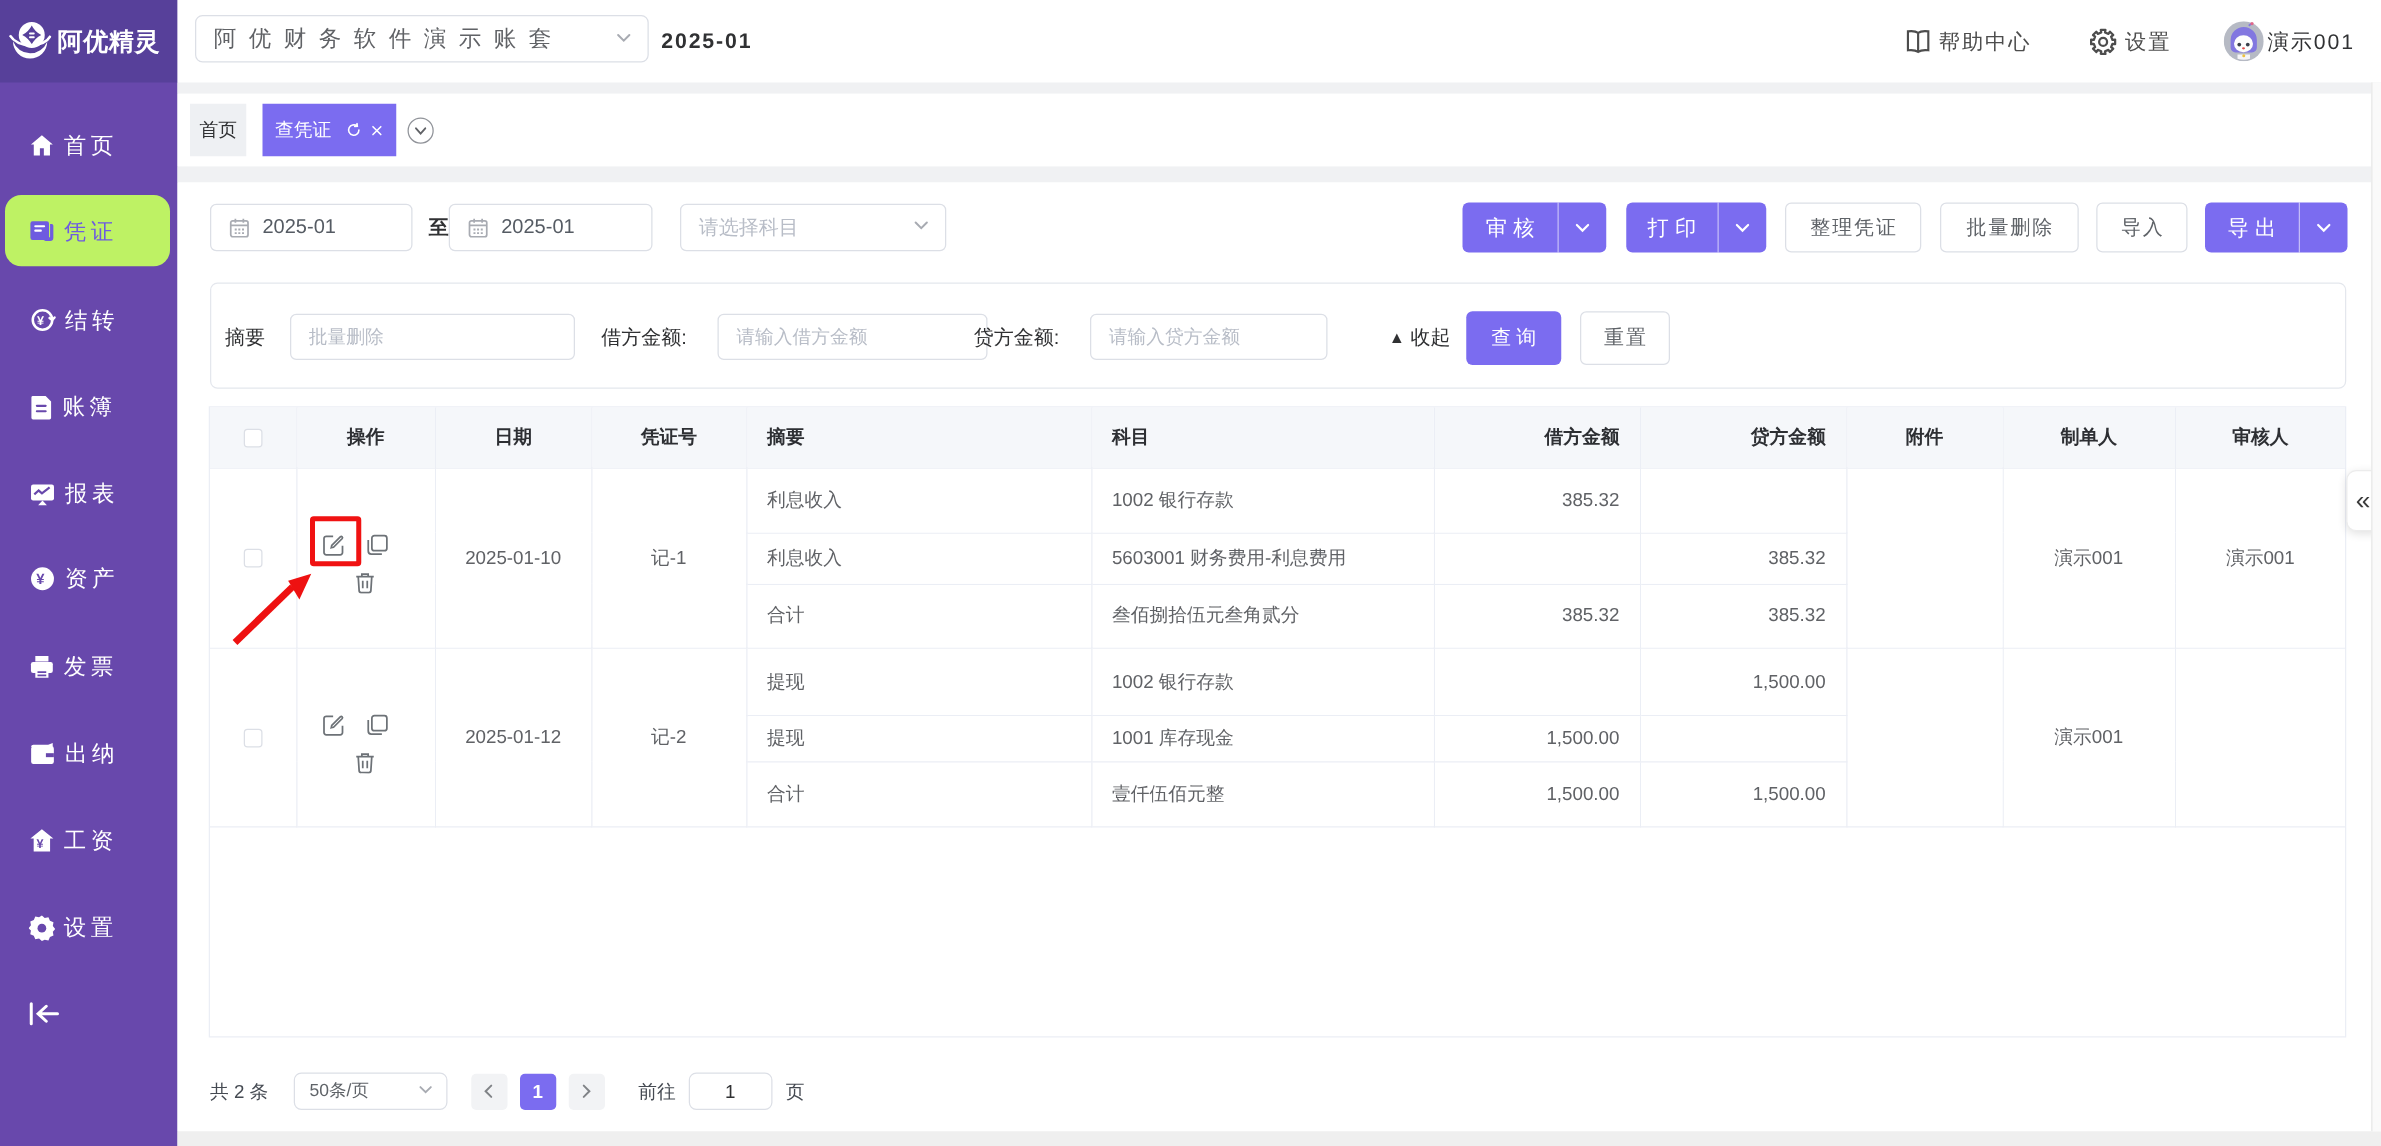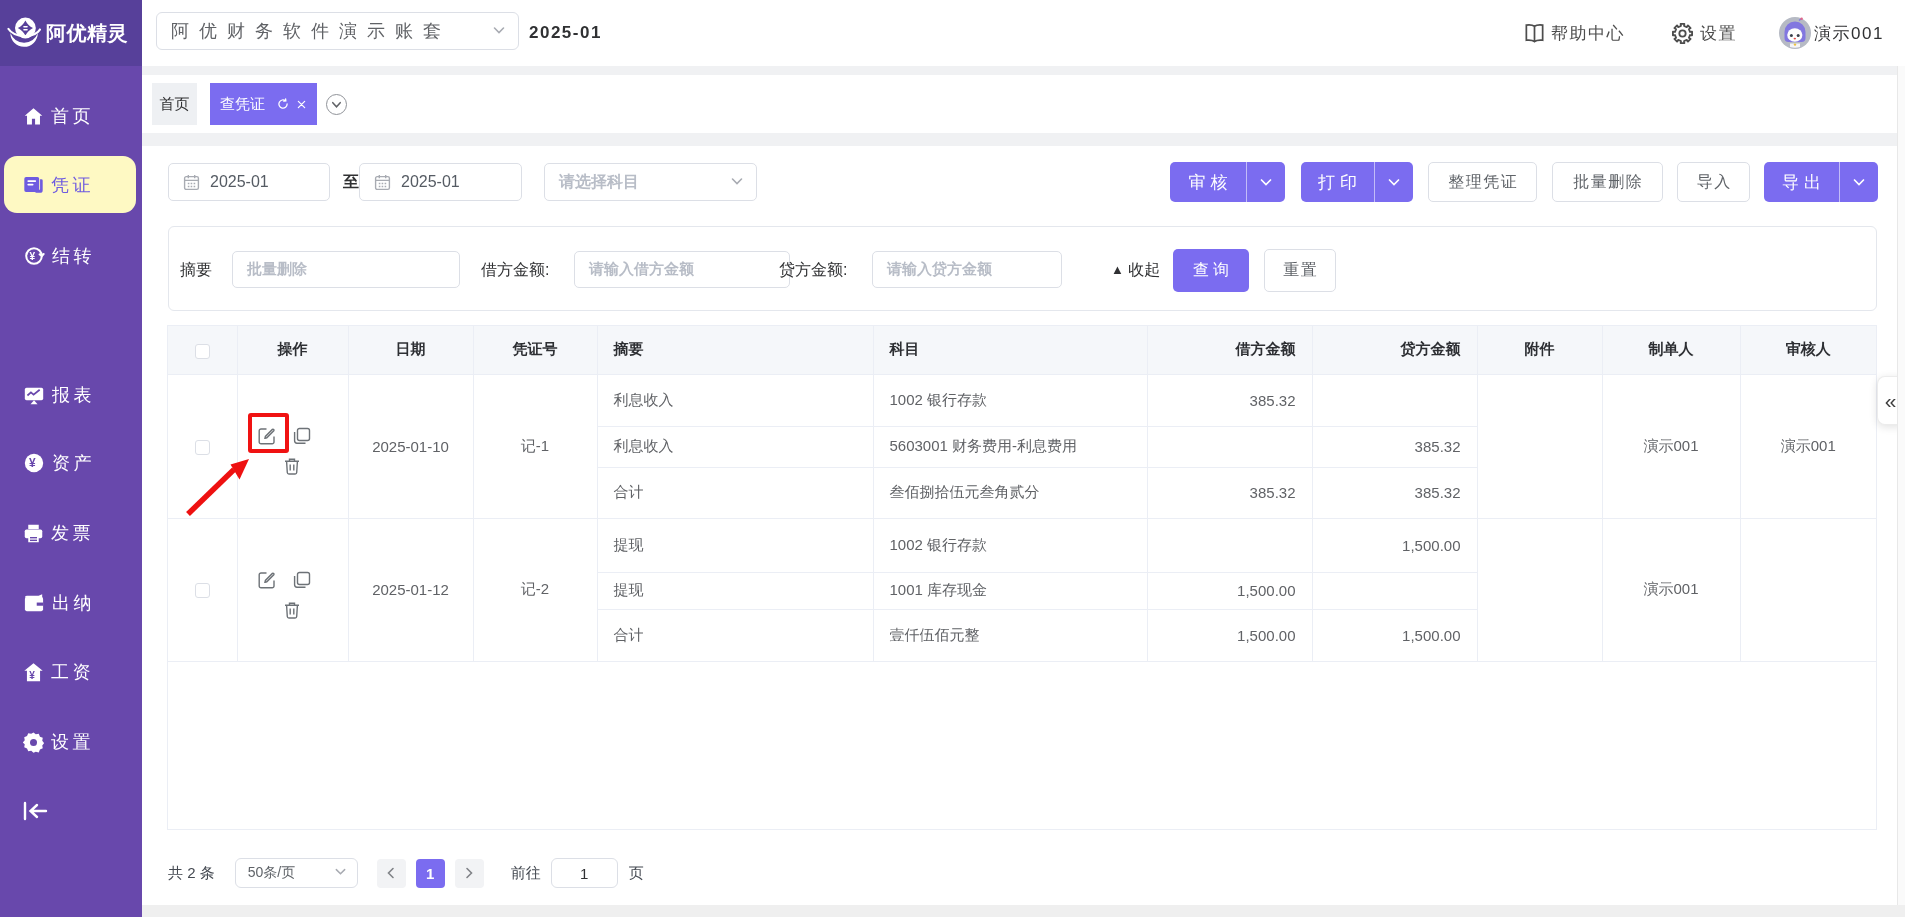--- a/index.html
+++ b/index.html
@@ -7,21 +7,21 @@
 body { font-family:"Liberation Sans", sans-serif; color:#303133; background:#fff; }
 #root { position:relative; width:1905px; height:917px; }
 .abs { position:absolute; }
 
 
 #sidebar { left:0; top:0; width:142px; height:917px; background:#6848ac; }
 #logo { left:0; top:0; width:142px; height:66px; background:#57409a; display:flex; align-items:center;font-family:Liberation Mono, monospace; }
 #logo .ltxt { color:#fff; font-size:20px; font-weight:bold; letter-spacing:0.5px; }
 .mi { position:absolute; left:0; width:142px; height:58px; display:flex; align-items:center; justify-content:flex-start; padding-left:23px; color:#fff; font-size:18px; letter-spacing:3.5px; }
 .mi svg { margin-right:7px; flex:none; }
-.mi.active { left:4px; width:132px; background:#fef9c3; border-radius:13px; color:#6e5be0; padding-left:19px; }
+.mi.active { left:4px; width:132px; background:#bef264; border-radius:13px; color:#6e5be0; padding-left:19px; }
 
 
 #topbar { left:142px; top:0; width:1763px; height:66px; background:#fff; }
 .selbox { position:absolute; border:1px solid #dcdfe6; border-radius:6px; background:#fff; display:flex; align-items:center; color:#606266; }
 #acctsel { left:156px; top:12px; width:363px; height:38px; font-size:18px; letter-spacing:10px; padding:0 12px 0 14px; }
 #acctsel .cv { margin-left:auto; letter-spacing:0; }
 #period { left:529px; top:0; height:66px; display:flex; align-items:center; font-size:17px; color:#303133; font-weight:bold; }
 .tb-item { position:absolute; top:0; height:66px; display:flex; align-items:center; color:#4d4d4d; font-size:17px; letter-spacing:1.5px; }
 #avatar-name { color:#303133; }
 
@@ -30,21 +30,21 @@
 
 
 #tabrow { left:142px; top:75px; width:1763px; height:58px; background:#fff; }
 .tab { position:absolute; top:83px; height:42px; display:flex; align-items:center; justify-content:center; font-size:15px; color:#303133; background:#eef0f3; }
 .tab.active { background:#7b6cf0; color:#fff; }
 #tabmore { position:absolute; top:94px; left:326px; width:21px; height:21px; border:1px solid #909399; border-radius:50%; display:flex; align-items:center; justify-content:center; }
 
 
 #content { left:142px; top:146px; width:1763px; height:759px; background:#fff; }
 .inp { position:absolute; border:1px solid #dcdfe6; border-radius:5px; background:#fff; display:flex; align-items:center; color:#606266; font-size:15px; }
-.ph { color:#b8bdc7;font-weight:bold; }
+.ph { color:#b8bdc7; }
 .btn { position:absolute; height:40px; border-radius:5px; display:flex; align-items:center; justify-content:center; font-size:16px; }
 .btn.plain { background:#fff; border:1px solid #dcdfe6; color:#5f6368; letter-spacing:1.5px; padding-left:1.5px; }
 .btn.prim { background:#7b6cf0; color:#fff; letter-spacing:4px; padding-left:4px; }
 .split { position:absolute; height:40px; border-radius:5px; background:#7b6cf0; color:#fff; display:flex; }
 .split .m { display:flex; align-items:center; justify-content:center; font-size:17px; letter-spacing:5px; padding-left:5px; }
 .split .c { width:39px; display:flex; align-items:center; justify-content:center; border-left:1px solid rgba(255,255,255,.55); }
 
 
 #fpanel { left:26px; top:80px; width:1709px; height:85px; border:1px solid #e4e7ed; border-radius:6px; background:#fff; }
 .flabel { position:absolute; font-size:16px; color:#303133; }
@@ -106,20 +106,28 @@
       </svg>
     <span>凭证</span>
   </div>
   <div class="mi" style="top:227px">
     <svg width="22" height="22" viewBox="0 0 24 24" fill="none" stroke="#fff" stroke-width="2.2">
         <circle cx="12" cy="12" r="8.5"></circle>
         <path d="M20.5 12 l2-2.2 M20.5 12 l-2.3-1.8" stroke-linecap="round"></path>
         <text x="12" y="16.3" font-size="11" font-weight="bold" fill="#fff" stroke="none" text-anchor="middle" font-family="Liberation Sans">¥</text>
       </svg>
     <span>结转</span>
+  </div>
+  <div class="mi" style="top:296px">
+    <svg width="20" height="21" viewBox="0 0 22 24" fill="#fff">
+        <path d="M3 2 h12 l5 5 v15 a1.5 1.5 0 0 1 -1.5 1.5 h-15 A1.5 1.5 0 0 1 2 22 V3.5 A1.5 1.5 0 0 1 3 2 z"></path>
+        <rect x="6" y="10" width="10" height="2" rx="1" fill="#6848ac"></rect>
+        <rect x="6" y="15" width="10" height="2" rx="1" fill="#6848ac"></rect>
+      </svg>
+    <span>账簿</span>
   </div>
   <div class="mi" style="top:366px">
     <svg width="22" height="21" viewBox="0 0 24 24" fill="#fff">
         <rect x="1.5" y="3" width="21" height="14.5" rx="2"></rect>
         <path d="M4.5 12 l4-3.5 3 2.5 7-5.5" stroke="#6848ac" stroke-width="2" fill="none"></path>
         <path d="M12 17.5 l4 4.5 h-8 z"></path>
       </svg>
     <span>报表</span>
   </div>
   <div class="mi" style="top:434px">

